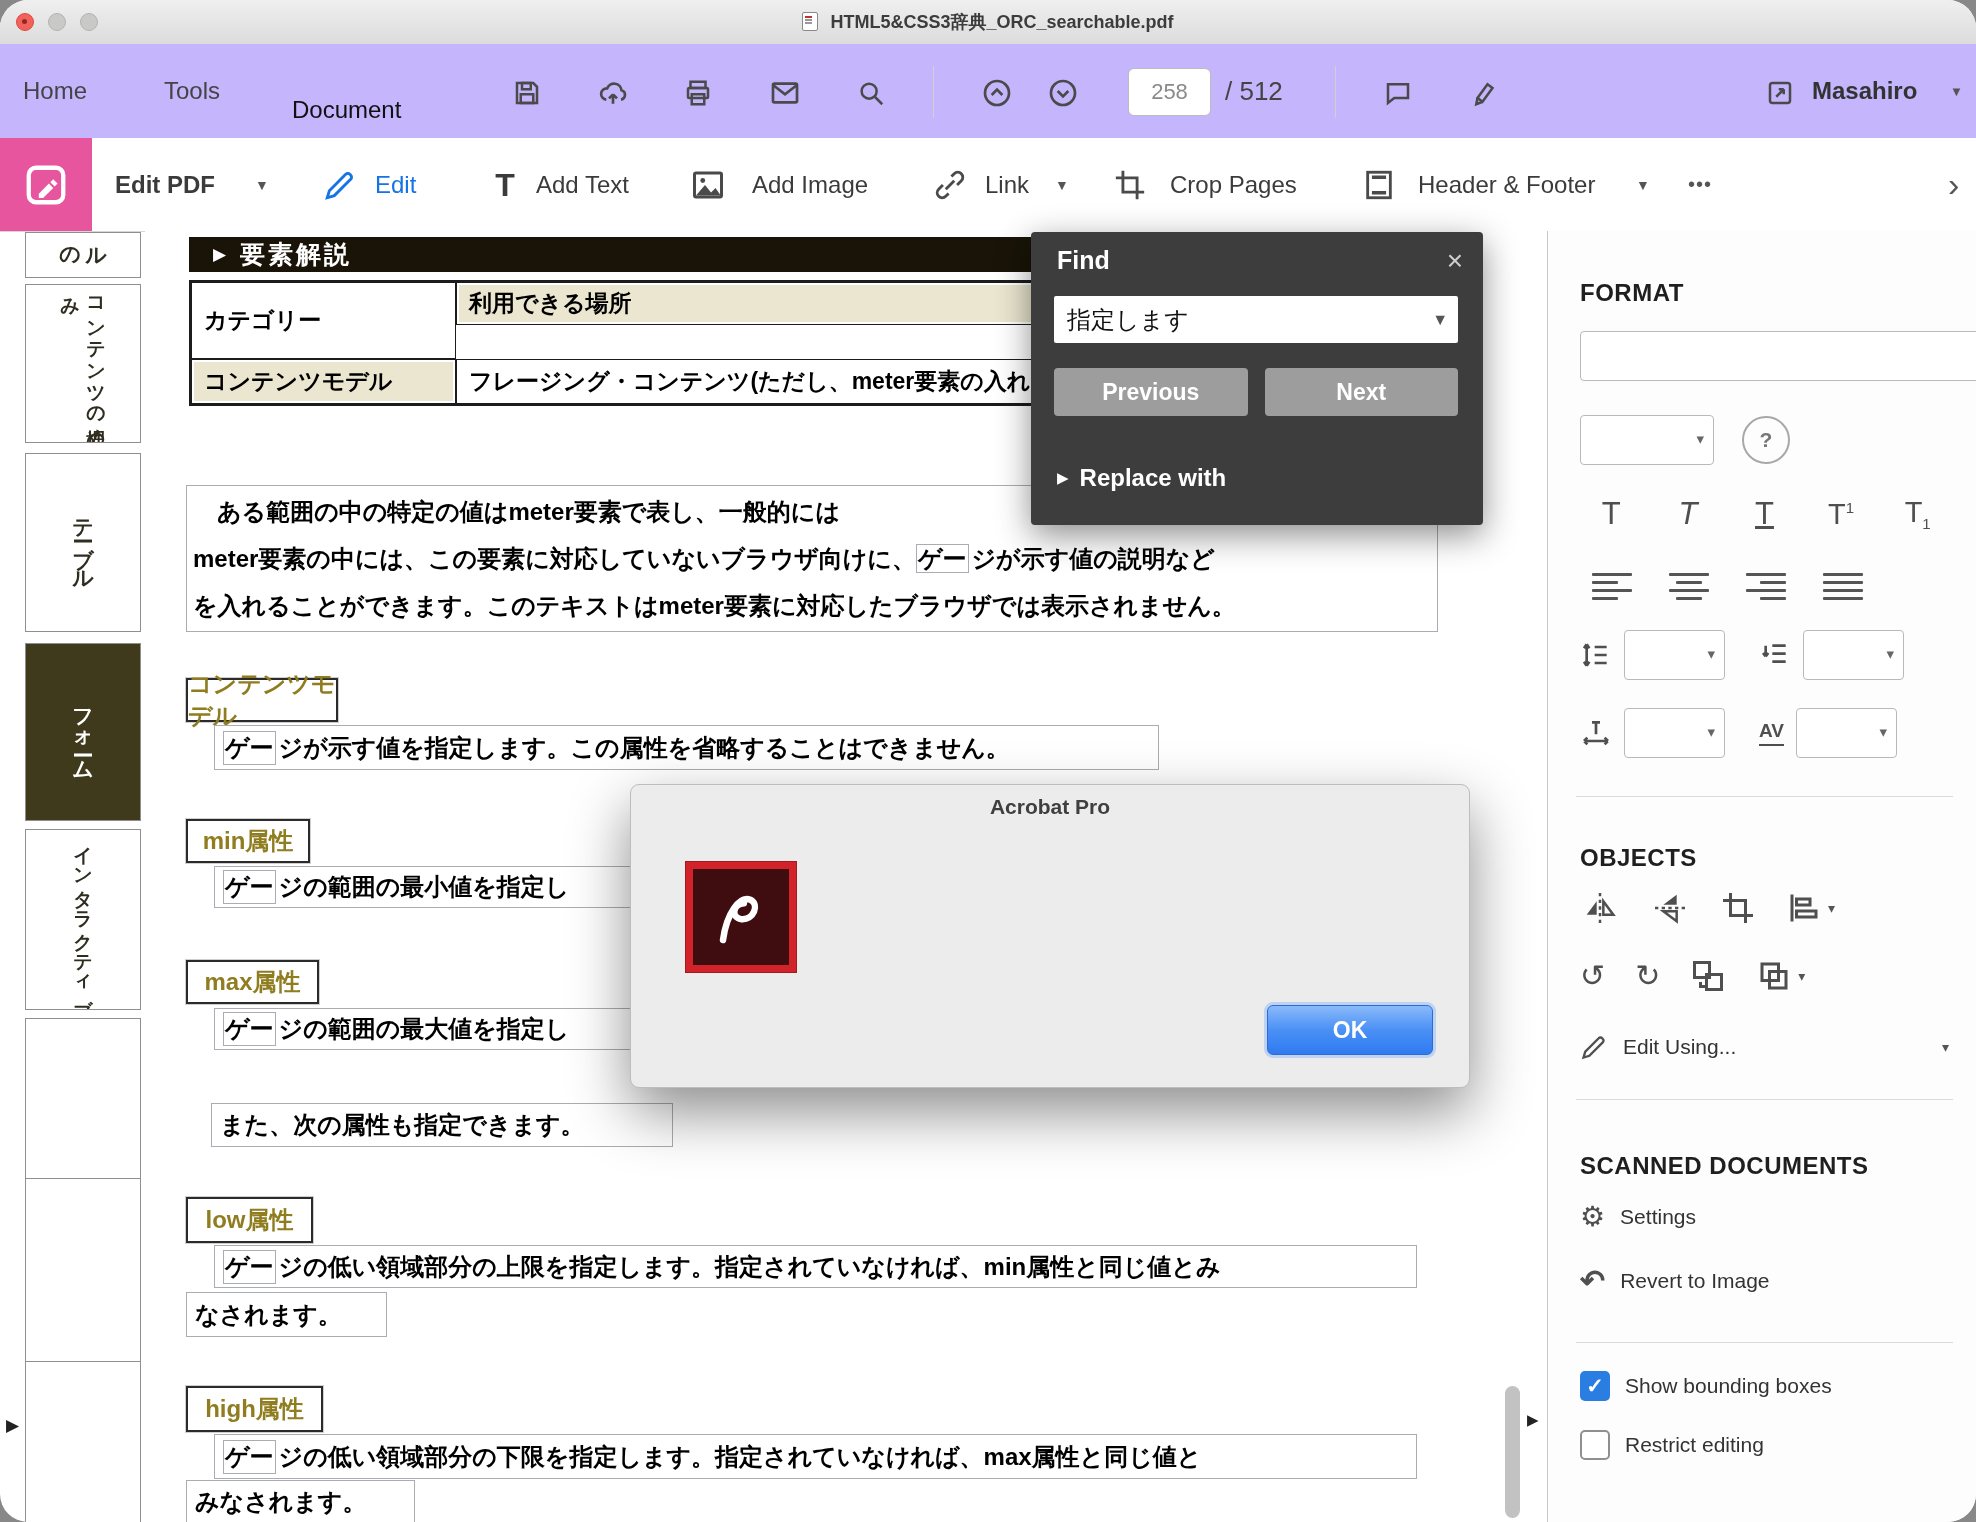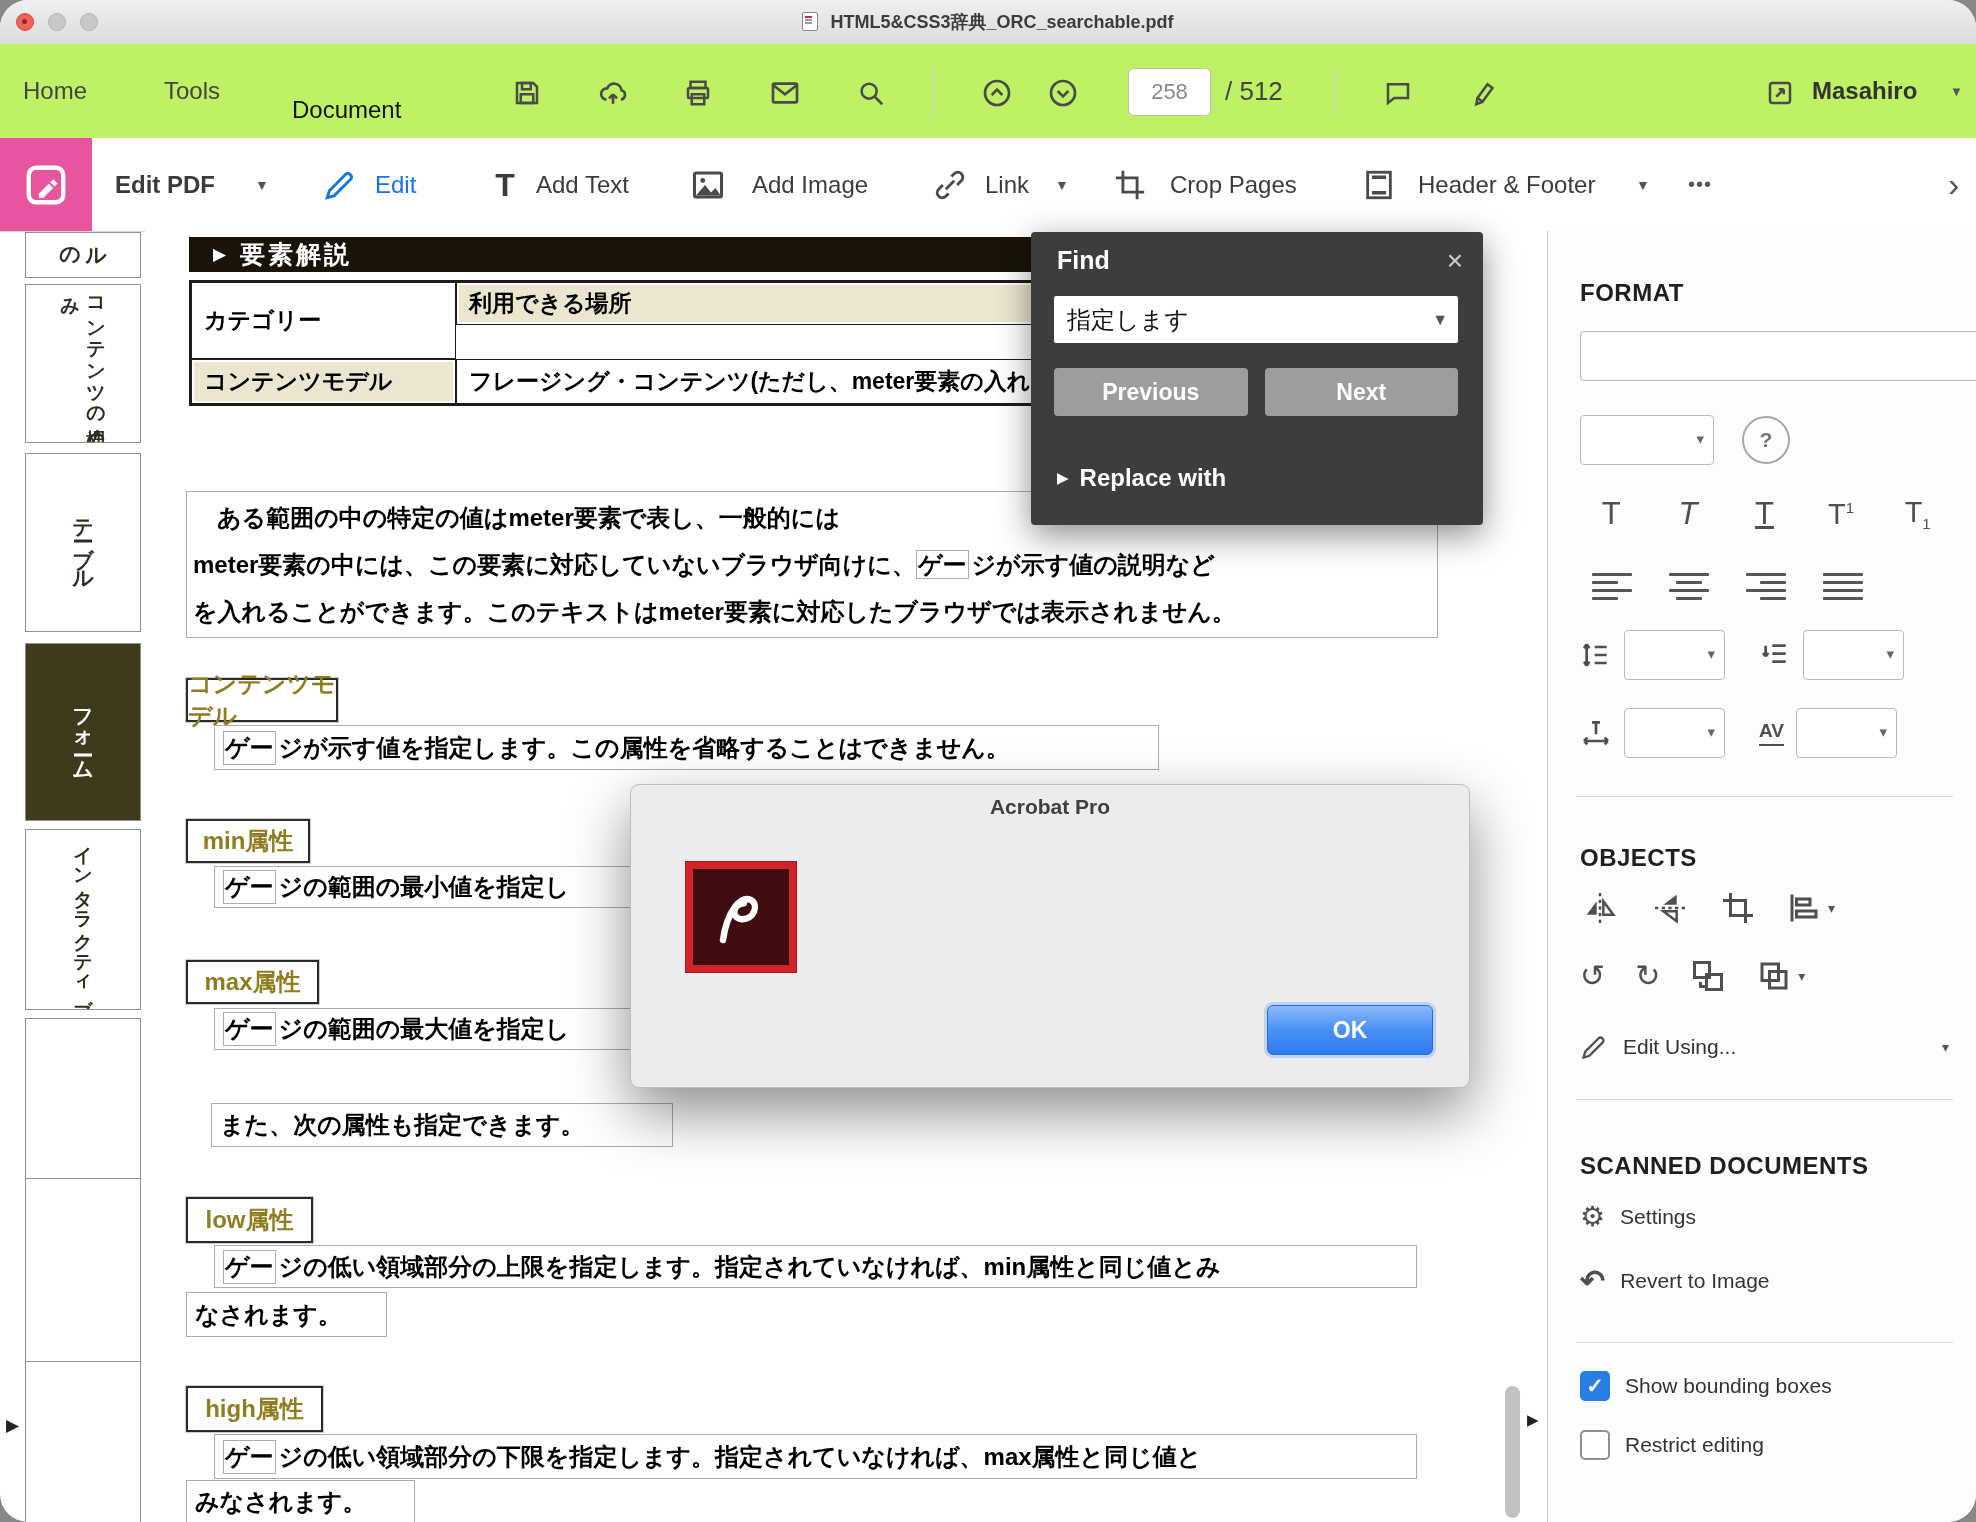--- a/index.html
+++ b/index.html
@@ -11,21 +11,21 @@
     display:flex;align-items:center;}
   .tl{width:16px;height:16px;border-radius:50%;margin-left:14px;position:relative;}
   .tl.red{background:#f4605a;border:1px solid #d94a44;margin-left:16px;}
   .tl.red::after{content:"";position:absolute;left:5px;top:5px;width:5px;height:5px;border-radius:50%;background:#8c2b26;}
   .tl.gray{background:#c9c9c7;border:1px solid #b3b3b1;}
   .wtitle{position:absolute;left:0;right:0;text-align:center;font-size:18px;font-weight:600;color:#3c3c3c;}
   .wtitle .pdficon{display:inline-block;width:14px;height:17px;border:1.5px solid #8a8a8a;border-radius:2px;background:#fff;
     vertical-align:-3px;margin-right:7px;position:relative;}
   .pdficon::after{content:"";position:absolute;left:2px;top:3px;width:7px;height:1.5px;background:#b33;box-shadow:0 3px 0 #999,0 6px 0 #999;}
   
-  .toolbar{position:absolute;left:0;top:44px;width:100%;height:94px;background:#bef264;border-bottom:1px solid #6d28d9;}
+  .toolbar{position:absolute;left:0;top:44px;width:100%;height:94px;background:#c4b5fd;border-bottom:1px solid #6d28d9;}
   .toolbar .tab{position:absolute;top:0;height:94px;display:flex;align-items:center;font-size:24px;color:#444;cursor:pointer;}
   .tab.active{color:#111;font-weight:400;margin-top:19px;}
   .tab .underline{position:absolute;left:-6px;right:-6px;bottom:0;height:5px;background:#222;}
   .tbtn{position:absolute;top:32px;width:34px;height:34px;color:#4a4a4a;display:flex;align-items:center;justify-content:center;}
   .tdiv{position:absolute;top:22px;width:1px;height:52px;background:#d0d0d0;}
   .pageinput{position:absolute;left:1128px;top:24px;width:77px;height:44px;border:1.5px solid #bcbcbc;border-radius:6px;
     font-size:22px;color:#8a8a8a;text-align:center;background:#fff;font-family:"Liberation Sans",sans-serif;}
   .pagetotal{position:absolute;left:1225px;top:0;height:94px;display:flex;align-items:center;font-size:26px;color:#444;}
   .username{position:absolute;left:1812px;top:0;height:94px;display:flex;align-items:center;font-size:24px;font-weight:700;color:#333;}
   .ucaret{position:absolute;left:1950px;top:0;height:94px;display:flex;align-items:center;font-size:13px;color:#555;}
@@ -339,21 +339,21 @@
       <span class="lbl">要素解説</span>
     </div>
 
     <div class="docblock spectable" style="left:44px;top:49px;width:900px">
       <div class="cell hd" style="height:67px">カテゴリー</div>
       <div class="cell hd shade" style="height:33px">利用できる場所</div>
       <div class="cell hd shade" style="height:35px">コンテンツモデル</div>
       <div class="cell" style="height:35px">フレージング・コンテンツ(ただし、meter要素の入れ</div>
     </div>
 
-    <div class="docblock parabox" style="left:41px;top:260px;width:1238px">
+    <div class="docblock parabox" style="left:41px;top:254px;width:1238px">
       <div class="pl"><span>　ある範囲の中の特定の値はmeter要素で表し、一般的には</span></div>
       <div class="pl"><span>meter要素の中には、この要素に対応していないブラウザ向けに、</span><span class="charbox">ゲー</span><span>ジが示す値の説明など</span></div>
       <div class="pl"><span>を入れることができます。このテキストはmeter要素に対応したブラウザでは表示されません。</span></div>
     </div>
 
     <div class="docblock attrhead" style="left:41px;top:447px;width:148px;height:40px">コンテンツモデル</div>
     <div class="docblock bodyline" style="left:69px;top:494px;width:927px;height:43px">
       <span class="charbox">ゲー</span>
         <span>ジが示す値を指定します。この属性を省略することはできません。</span>
     </div>

